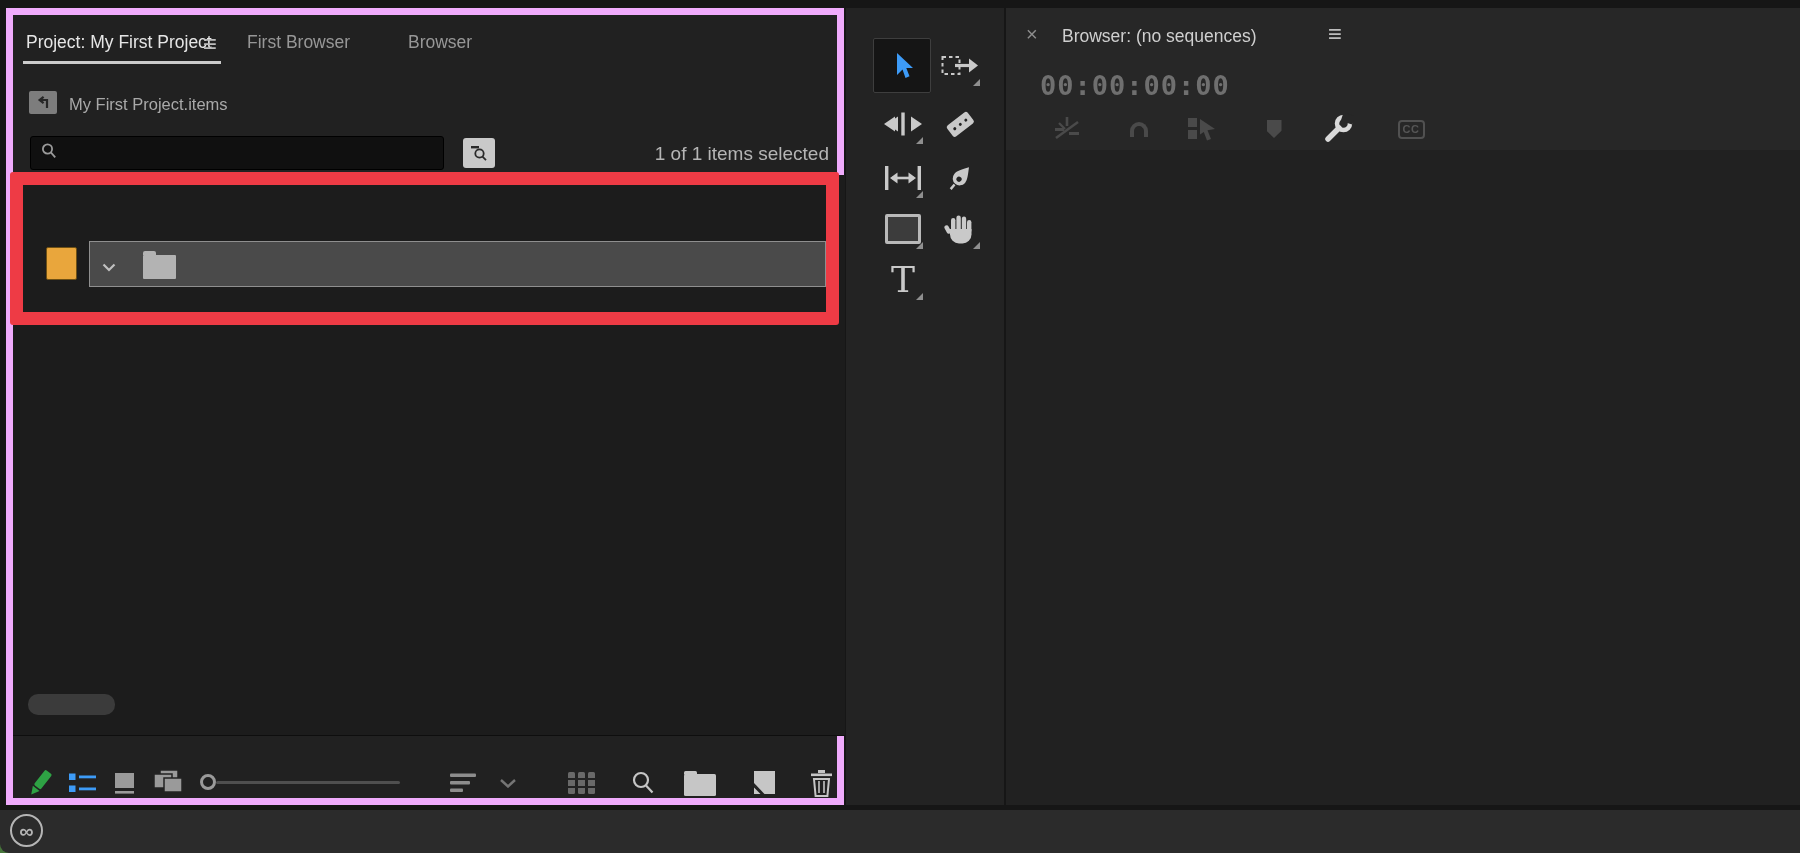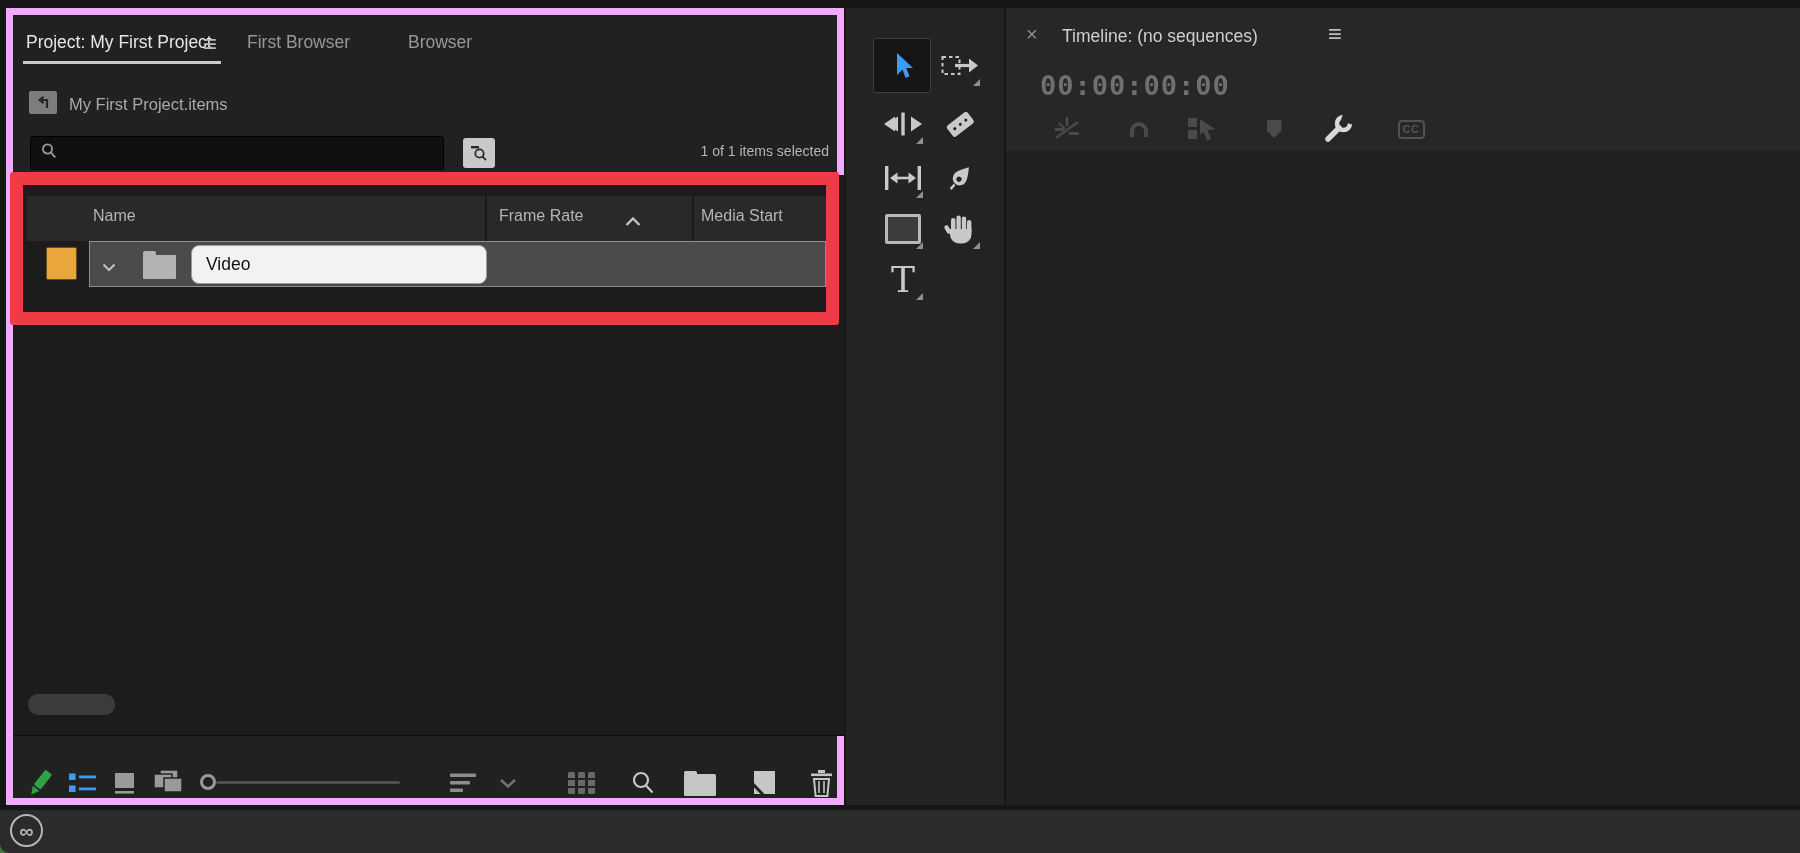--- a/index.html
+++ b/index.html
@@ -27,21 +27,21 @@
   .file-row-icon{left:16px;top:76px;width:28px;height:23px;background:#7d7d7d;border-radius:2px;
                  display:flex;align-items:center;justify-content:center;}
   .file-name{left:56px;top:80px;font-size:16.5px;color:#a9a9a9;}
 
   .search-box{left:17px;top:121px;width:414px;height:34px;background:#101010;border:1px solid #000;
               border-radius:3px;display:flex;align-items:center;padding-left:9px;}
   .search-input{background:transparent;border:none;outline:none;color:#ccc;font-size:15px;
                 width:360px;margin-left:8px;font-family:"Liberation Sans",sans-serif;}
   .binsearch-btn{left:450px;top:123px;width:32px;height:30px;background:#c9c9c9;border-radius:3px;
                  display:flex;align-items:center;justify-content:center;}
-  .sel-status{right:8px;top:128px;font-size:14px;color:#b5b5b5;}
+  .sel-status{right:8px;top:128px;font-size:19px;color:#b5b5b5;}
 
   
   .list-area{left:0px;top:160px;width:832px;height:561px;background:#1c1c1c;border-bottom:1px solid #0e0e0e;}
   .tbl-header{left:14px;top:181px;width:799px;height:45px;background:#292929;}
   .col-div{position:absolute;top:0;width:2px;height:100%;background:#1a1a1a;}
   .hdr-label{position:absolute;top:11px;font-size:16px;color:#b4b4b4;white-space:nowrap;}
   .row-band{left:76px;top:226px;width:737px;height:46px;background:#4a4a4a;border:1px solid #8f8f8f;}
   .label-chip{left:33px;top:232px;width:31px;height:33px;border-radius:2px;border:1px solid #6e5014;}
   .rename-input{left:178px;top:230px;width:296px;height:39px;background:#f2f2f2;border:1px solid #9b9b9b;
                 border-radius:8px;font-size:17.5px;color:#111;padding:0 0 0 14px;outline:none;
@@ -125,43 +125,30 @@
       <svg width="20" height="18" viewBox="0 0 20 18">
         <rect x="2" y="2" width="8" height="2.4" fill="#2a2a2a"></rect>
         <circle cx="10.5" cy="9.5" r="4.2" fill="none" stroke="#2a2a2a" stroke-width="1.8"></circle>
         <line x1="13.5" y1="12.7" x2="17" y2="16.2" stroke="#2a2a2a" stroke-width="1.8"></line>
       </svg>
     </div>
     <span class="abs sel-status">1 of 1 items selected</span>
 
     <div class="abs list-area"></div>
 
-    <div class="abs tbl-header">
-      <div class="col-div" style="left:458px;"></div>
-      <div class="col-div" style="left:665px;"></div>
-      <span class="hdr-label" style="left:66px;">Name</span>
-      <span class="hdr-label" style="left:472px;">Frame Rate</span>
-      <span class="abs" style="left:598px;top:16px;">
-        <svg width="16" height="9" viewBox="0 0 16 9">
-          <polyline points="1.5,8 8,1.5 14.5,8" fill="none" stroke="#c2c2c2" stroke-width="2.4"></polyline>
-        </svg>
-      </span>
-      <span class="hdr-label" style="left:674px;">Media Start</span>
-    </div>
 
     <div class="abs label-chip" style="background:#e9a63c;"></div>
     <div class="abs row-band">
       <span class="abs" style="left:12px;top:16px;">
         <svg width="14" height="9" viewBox="0 0 14 9">
           <polyline points="1.5,1.5 7,7 12.5,1.5" fill="none" stroke="#c0c0c0" stroke-width="2.2"></polyline>
         </svg>
       </span>
     </div>
     <div class="abs row-folder"></div>
-    <input class="abs rename-input" value="Video" style="">
 
     <div class="abs scroll-thumb"></div>
 
     <div class="pt-icon" style="left:11px;width:32px;">
       <svg width="30" height="38" viewBox="0 0 30 38">
         <g transform="rotate(38 15 19)">
           <rect x="11" y="5" width="8.5" height="19" rx="1.5" fill="#2ea244"></rect>
           <path d="M11 25.5 L15.2 33.5 L19.5 25.5 Z" fill="#2ea244"></path>
         </g>
       </svg>
@@ -321,21 +308,21 @@
     <div class="tool" style="left:35px;top:250px;">
       <span class="type-glyph">T</span>
       <div class="tri"></div>
     </div>
   </div>
 
   <div class="abs timeline-panel">
     <div class="abs timeline-header">
 
       <span class="abs tl-close">×</span>
-      <span class="abs tl-title">Timeline: (no sequences)</span>
+      <span class="abs tl-title">Browser: (no sequences)</span>
       <span class="abs hamburger tl-menu">≡</span>
 
       <span class="abs timecode">00:00:00:00</span>
 
       <div class="tl-icon" style="left:41px;">
         <svg width="28" height="28" viewBox="0 0 28 28">
           <line x1="14" y1="2" x2="14" y2="11" stroke="#4a4a4a" stroke-width="2.6"></line>
           <line x1="3" y1="23" x2="25" y2="7" stroke="#4a4a4a" stroke-width="2.6"></line>
           <rect x="2" y="13" width="9" height="3" fill="#4a4a4a"></rect>
           <rect x="16" y="17" width="10" height="3" fill="#4a4a4a"></rect>

